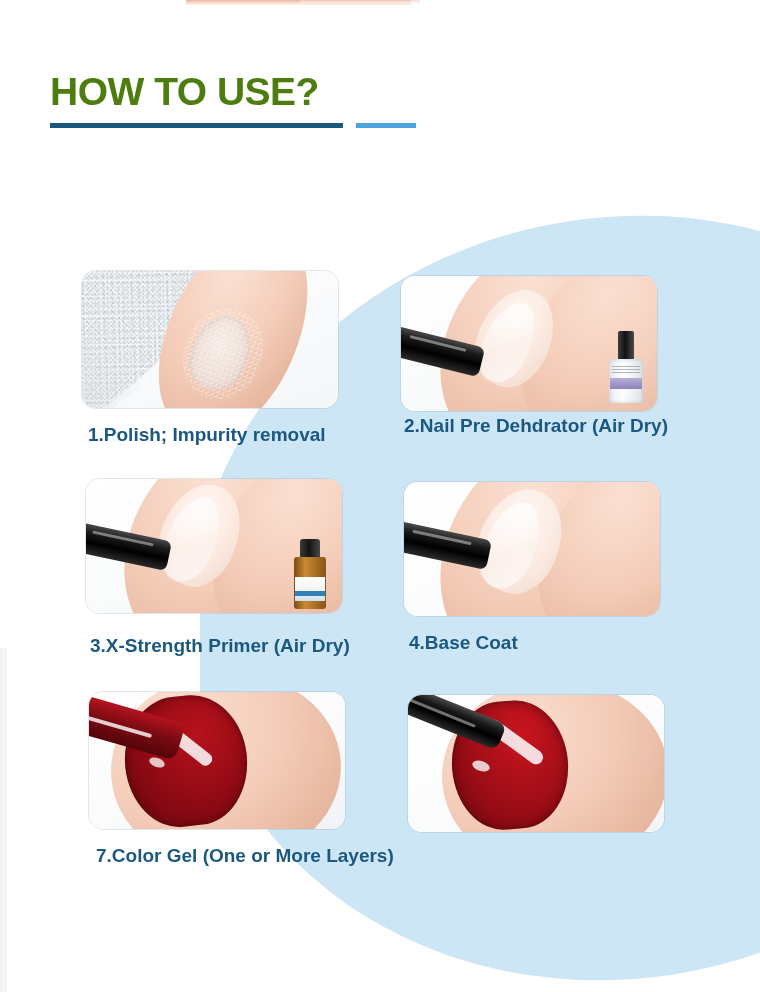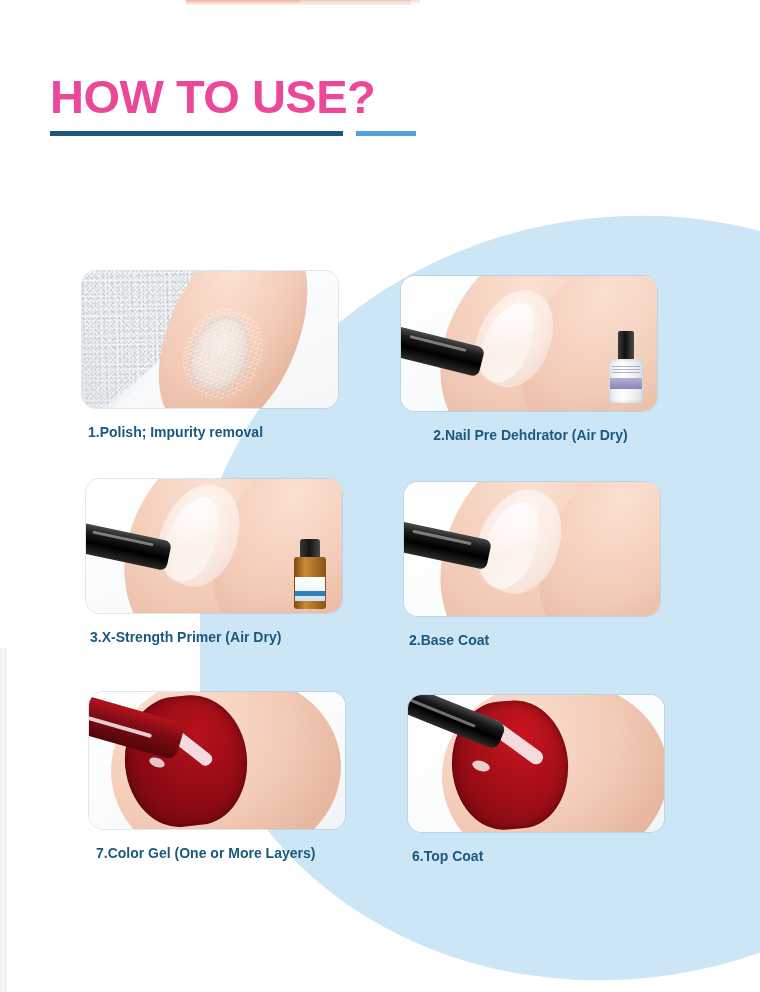--- a/index.html
+++ b/index.html
@@ -40,21 +40,21 @@
     background:linear-gradient(to right,#f1f1f1,#ffffff);
   }
   #left-edge-line::before{
     content:""; position:absolute; left:5px; top:0; width:1px; height:100%;
     background:#ececec;
   }
 
   
   #header{ position:absolute; left:50px; top:72px; width:660px; }
   #page-title{
-    font-size:47px; font-weight:bold; color:#ec4899;
+    font-size:39px; font-weight:bold; color:#4d7c0f;
     letter-spacing:-0.5px; line-height:1.05;
     font-family:"Liberation Sans", sans-serif;
   }
   #rule-group{ position:relative; height:10px; margin-top:10px; }
   #rule-dark{
     position:absolute; left:0; top:0; width:293px; height:5px;
     background:#1b5880;
   }
   #rule-light{
     position:absolute; left:306px; top:0; width:60px; height:5px;
@@ -71,36 +71,36 @@
     position:absolute; left:0; top:262px; width:760px;
   }
   .step{ position:relative; }
   .step .thumb{
     position:relative; overflow:hidden;
     border-radius:14px;
     box-shadow:0 0 0 1px rgba(150,175,195,.30);
     background:#ffffff;
   }
   .step .caption{
-    font-size:14px; font-weight:bold; color:#1b5880;
+    font-size:19px; font-weight:bold; color:#1b5880;
     white-space:nowrap;
   }
 
   
   #step-1 { position:absolute; left:82px;  top:9px;   }
   #step-1 .thumb { width:256px; height:137px; }
   #step-1 .caption{ margin-top:16px; margin-left:6px; }
 
   #step-2 { position:absolute; left:401px; top:14px;  }
   #step-2 .thumb { width:256px; height:135px; }
-  #step-2 .caption{ margin-top:16px; margin-left:3px;text-align:center; }
+  #step-2 .caption{ margin-top:4px; margin-left:3px;text-align:center; }
 
   #step-3 { position:absolute; left:86px;  top:217px; }
   #step-3 .thumb { width:256px; height:134px; }
-  #step-3 .caption{ margin-top:16px; margin-left:4px; }
+  #step-3 .caption{ margin-top:22px; margin-left:4px; }
 
   #step-4 { position:absolute; left:404px; top:220px; }
   #step-4 .thumb { width:256px; height:134px; }
   #step-4 .caption{ margin-top:16px; margin-left:5px; }
 
   #step-5 { position:absolute; left:89px;  top:430px; }
   #step-5 .thumb { width:256px; height:137px; }
   #step-5 .caption{ margin-top:16px; margin-left:7px; }
 
   #step-6 { position:absolute; left:408px; top:433px; }
@@ -461,21 +461,21 @@
         <div class="finger">
             <div class="finger-shade"></div>
           </div>
         <div class="finger b"></div>
         <div class="nail"></div>
         <div class="wet"></div>
         <div class="brush"></div>
         <div class="brush-hl"></div>
       </div>
     </div>
-    <div class="caption">2.Base Coat</div>
+    <div class="caption">4.Base Coat</div>
   </div>
 
   <div class="step" id="step-5">
     <div class="thumb">
       <div class="ph" id="img5">
         <div class="bg"></div>
         <div class="finger">
             <div class="finger-shade"></div>
           </div>
         <div class="red-nail"></div>
@@ -495,16 +495,15 @@
         <div class="finger">
             <div class="finger-shade"></div>
           </div>
         <div class="red-nail"></div>
         <div class="red-gloss g1"></div>
         <div class="red-gloss g2"></div>
         <div class="brush"></div>
         <div class="brush-hl"></div>
       </div>
     </div>
-    <div class="caption">6.Top Coat</div>
   </div>
 
 </div>
 
 </body></html>

